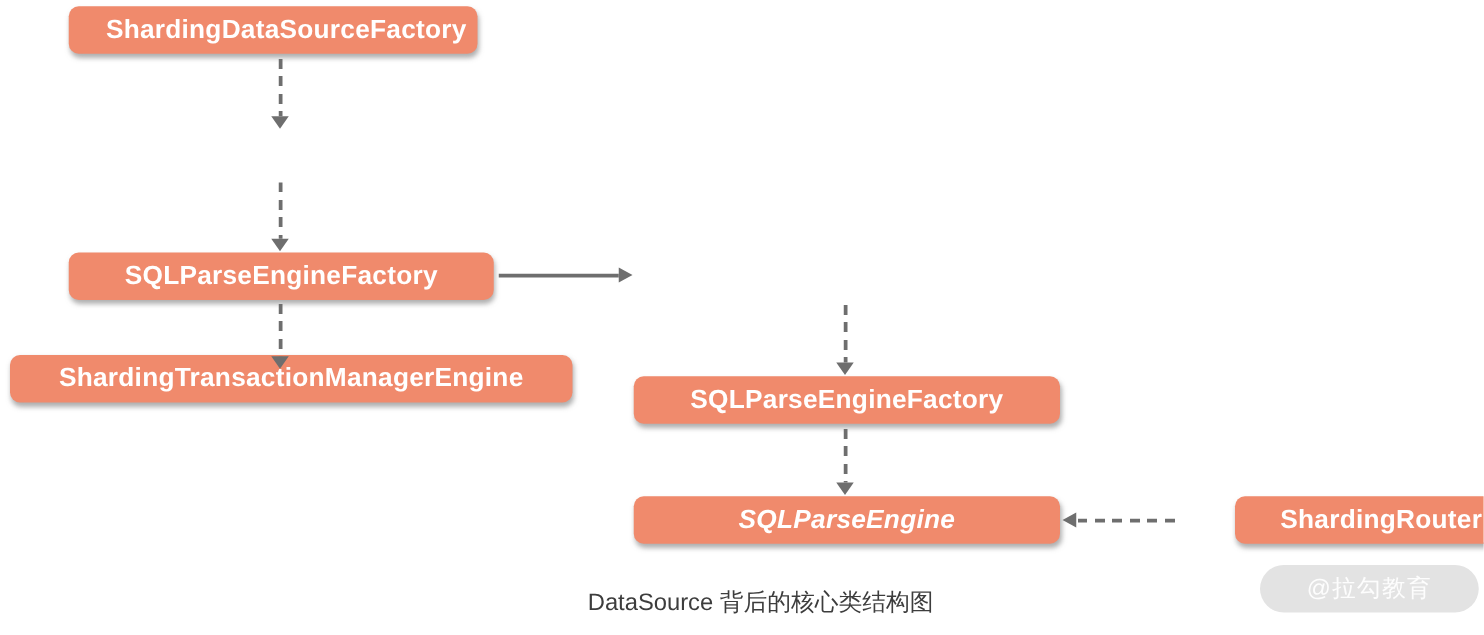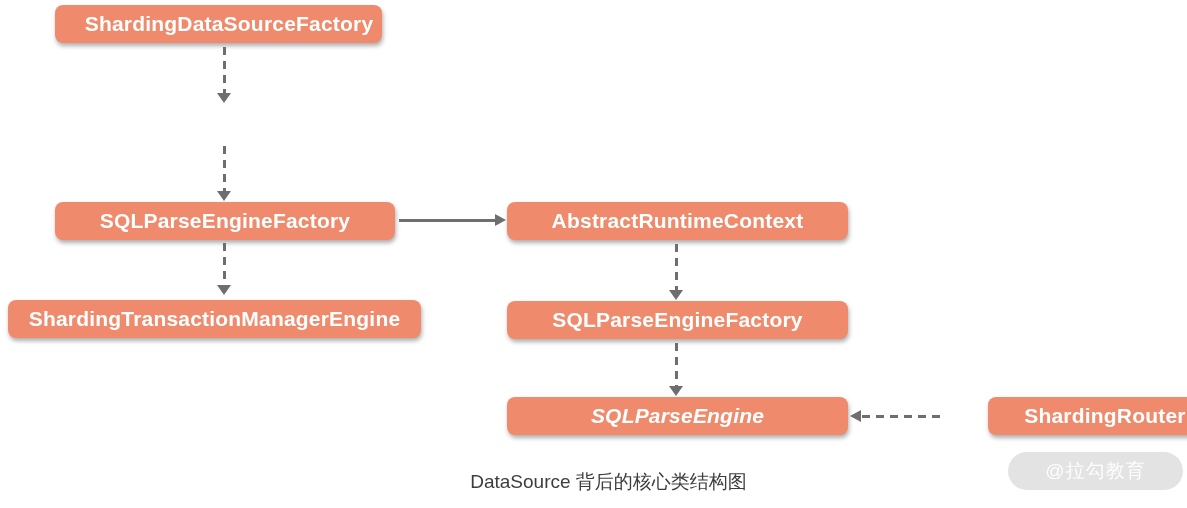--- a/index.html
+++ b/index.html
@@ -90,23 +90,22 @@
 </head>
 <body>
 
 <div class="canvas">
 
   <div class="node" style="left:55px; top:5px; width:306px;padding-left:21px;">ShardingDataSourceFactory</div>
 
 
   <div class="node" style="left:55px; top:202px; width:340px;">SQLParseEngineFactory</div>
 
-  <div class="node" style="left:8px; top:300px; width:413px;">ShardingTransactionManagerEngine</div>
+  <div class="node" style="left:8px; top:284px; width:450px;">ShardingTransactionManagerEngine</div>
 
-  <div class="node" style="left:507px; top:202px; width:341px;">AbstractRuntimeContext</div>
 
   <div class="node" style="left:507px; top:301px; width:341px;">SQLParseEngineFactory</div>
 
   <div class="node" style="left:507px; top:397px; width:341px;font-style:italic;">SQLParseEngine</div>
 
   <div class="node" style="left:988px; top:397px; width:234px;">ShardingRouter</div>
 
   <div class="edge">
     <div class="vdash" style="left:223px; top:47px; height:46px;"></div>
     <div class="head down" style="left:217px; top:93px;"></div>

